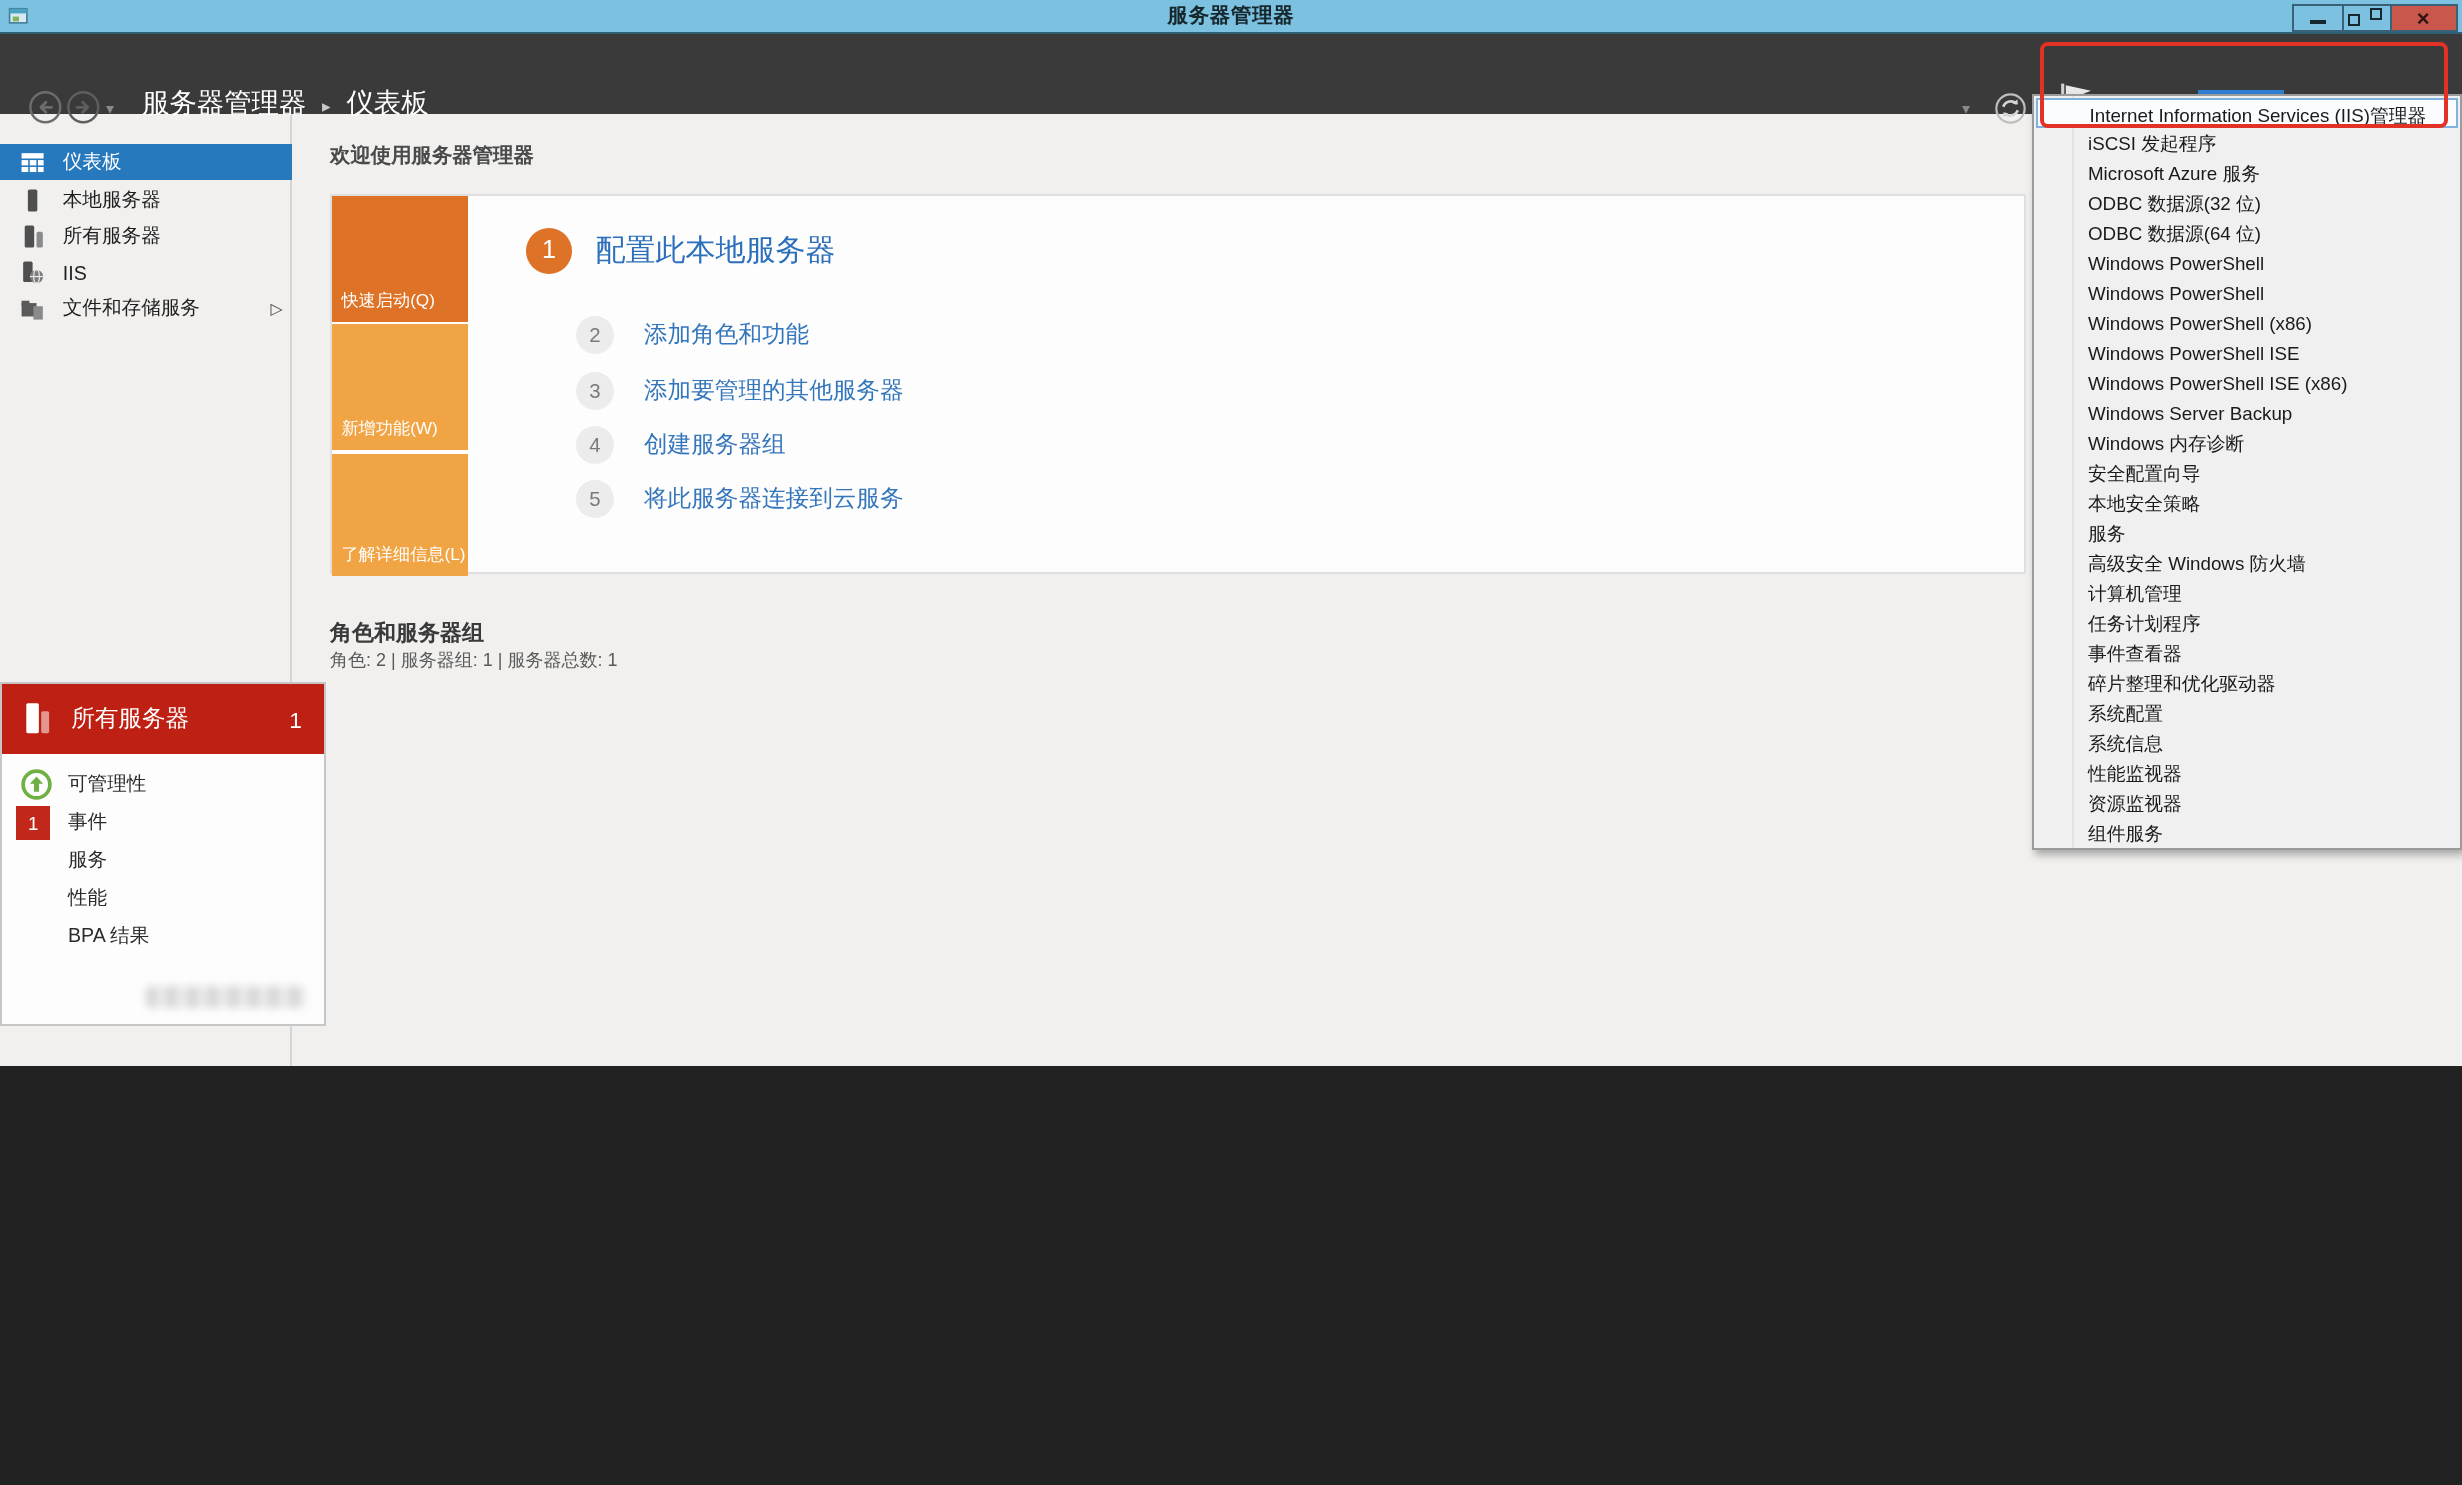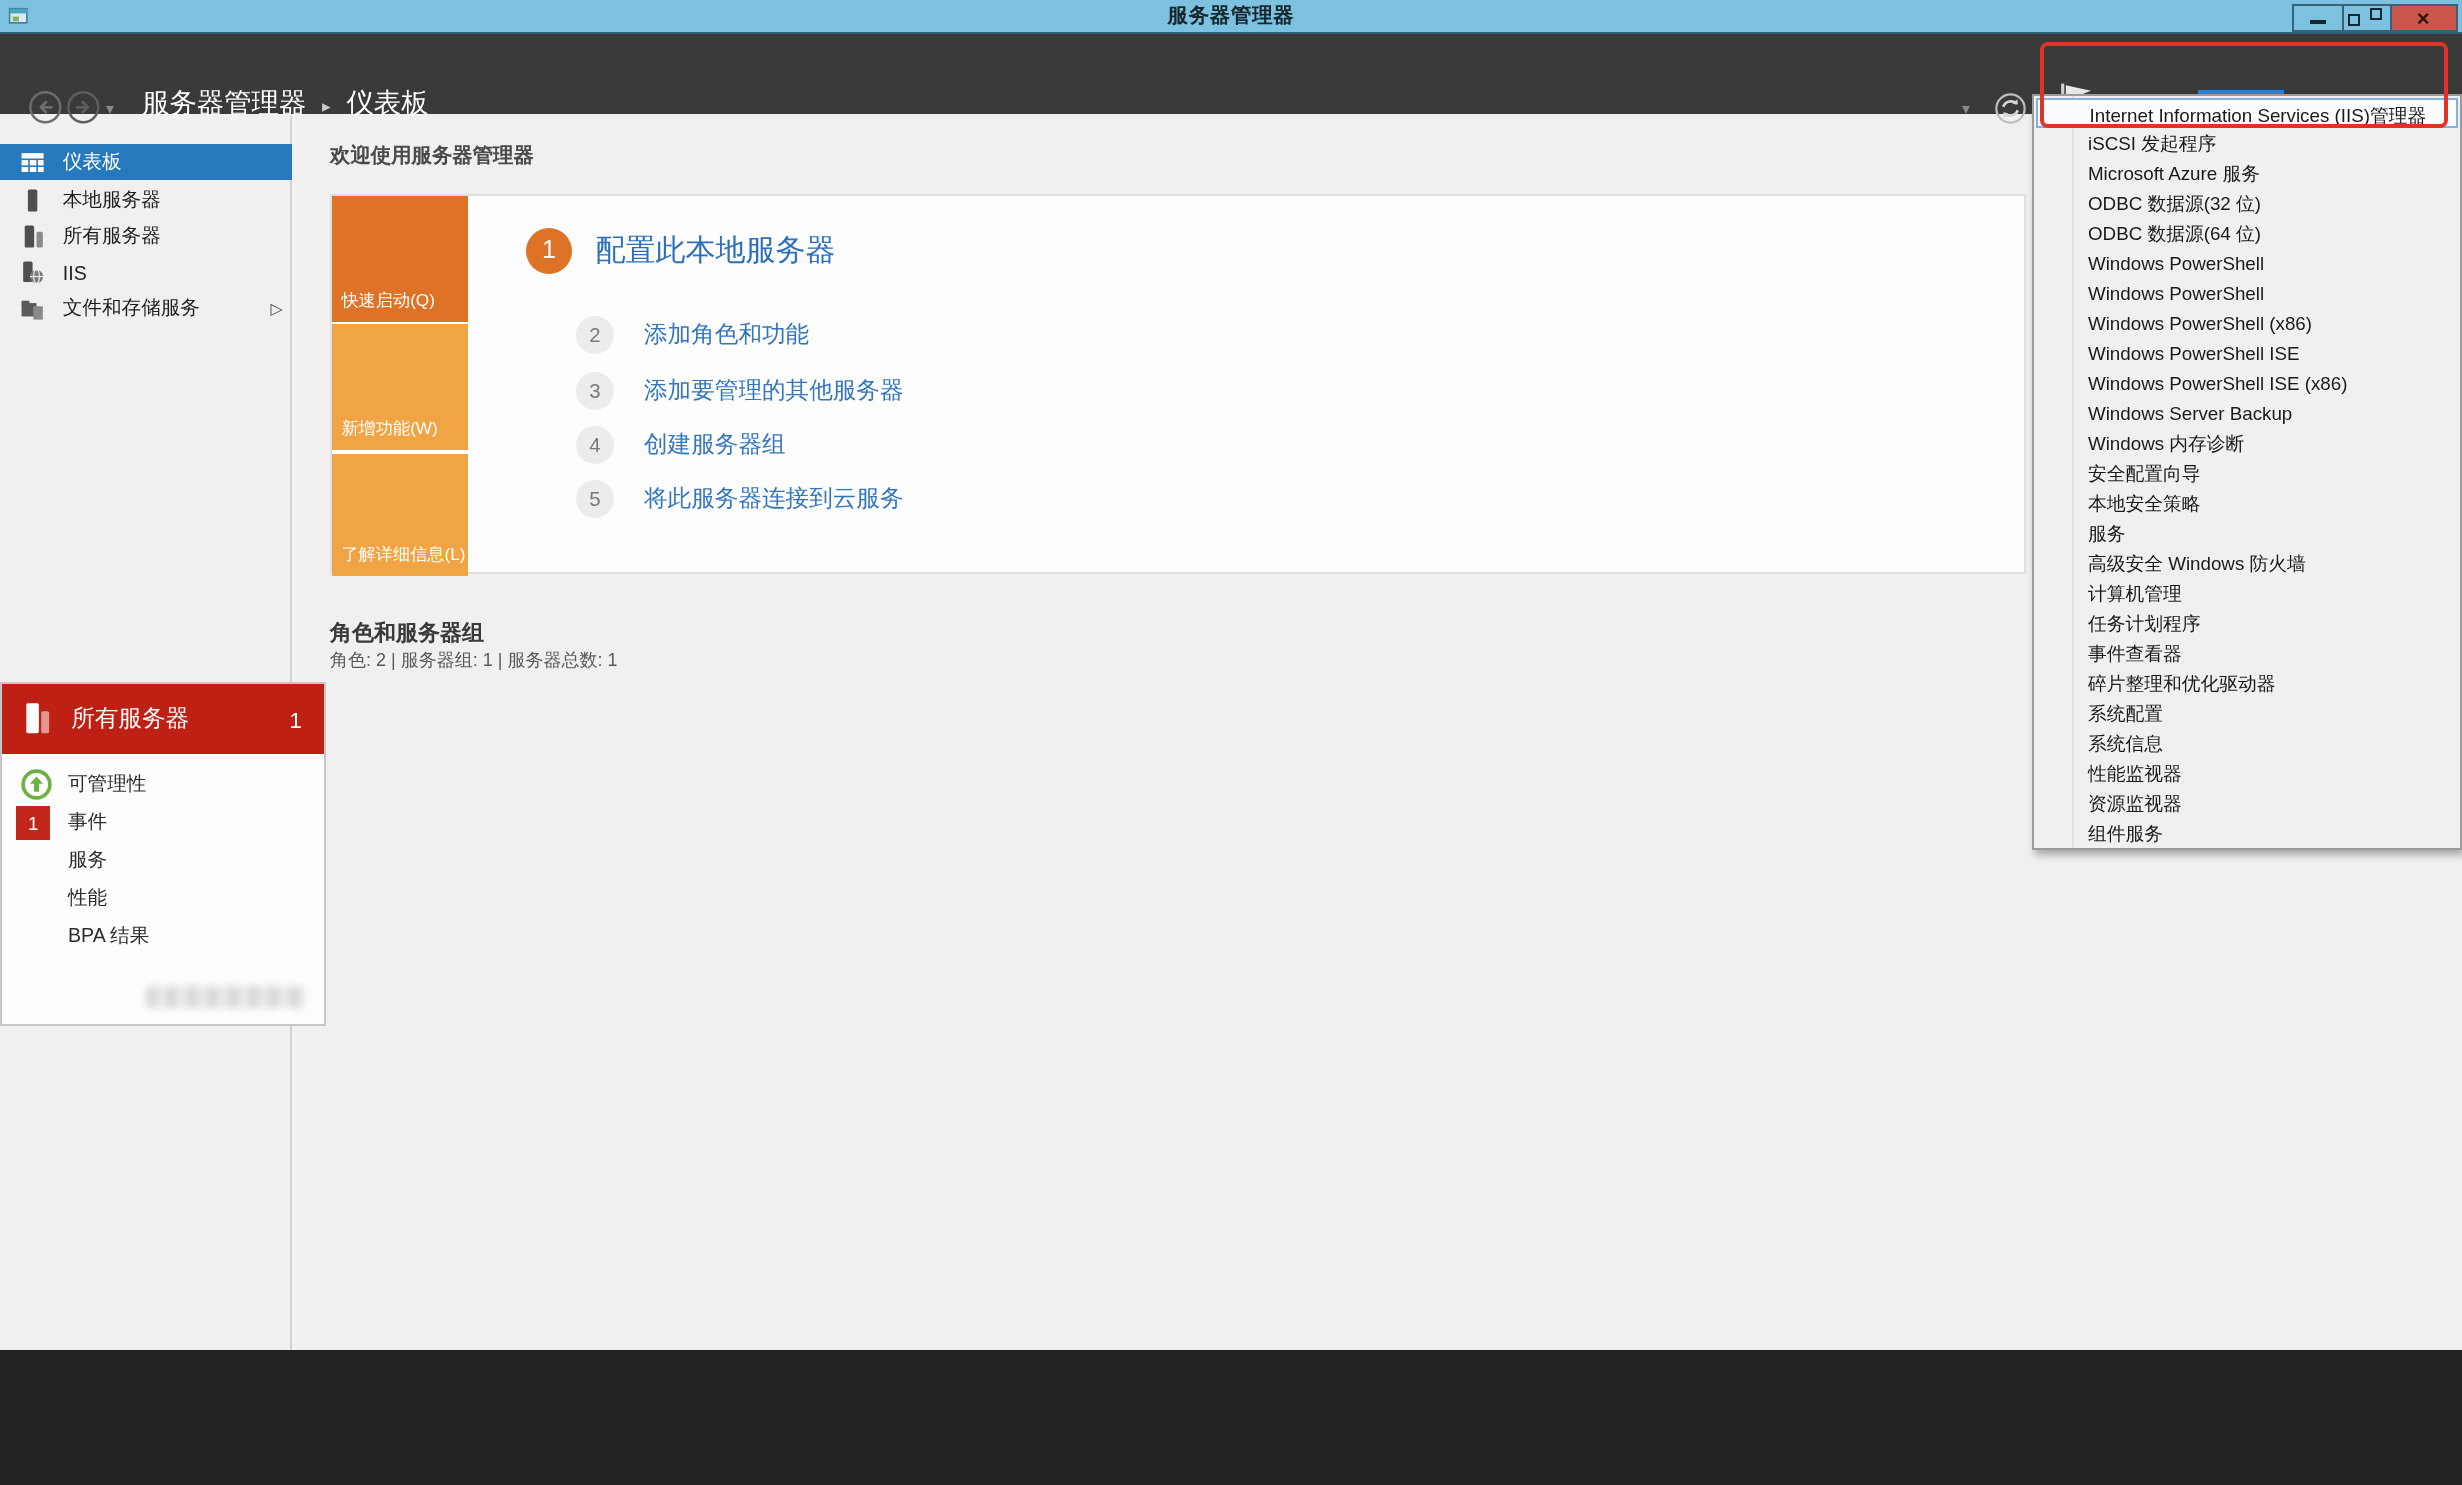--- a/index.html
+++ b/index.html
@@ -1,17 +1,17 @@
 <!DOCTYPE html>
 <html style="font-size:12.6px"><head>
 <meta charset="utf-8">
 <style>
   html,body{margin:0;padding:0;background:#222;}
   *{box-sizing:border-box;font-family:"Liberation Sans","DejaVu Sans",sans-serif;}
-  #viewport{width:2462px;height:1350px;overflow:hidden;position:relative;background:#e5e5e5;}
+  #viewport{width:2462px;height:1066px;overflow:hidden;position:relative;background:#e5e5e5;}
   #scale{width:1231px;height:743px;transform:scale(2);transform-origin:0 0;position:relative;overflow:hidden;background:#F1F0EF;}
   .abs{position:absolute;}
 
   
   .titlebar{left:0;top:0;width:1231px;height:17.3px;background:#7CC2E0;border-bottom:0.8px solid #2E5F75;display:flex;align-items:center;}
   .titlebar .title{position:absolute;left:0;right:0;text-align:center;font-size:10.2px;color:#16272E;font-weight:bold;letter-spacing:0.4px;}
   .appicon{position:absolute;left:3.9px;top:2.4px;}
   .win-controls{position:absolute;right:2.4px;top:1.6px;display:flex;height:14px;border:0.8px solid #39627A;}
   .wbtn{width:23.6px;height:100%;display:flex;align-items:center;justify-content:center;background:#7CC2E0;border-left:0.8px solid #39627A;}
   .wbtn:first-child{border-left:none;}

